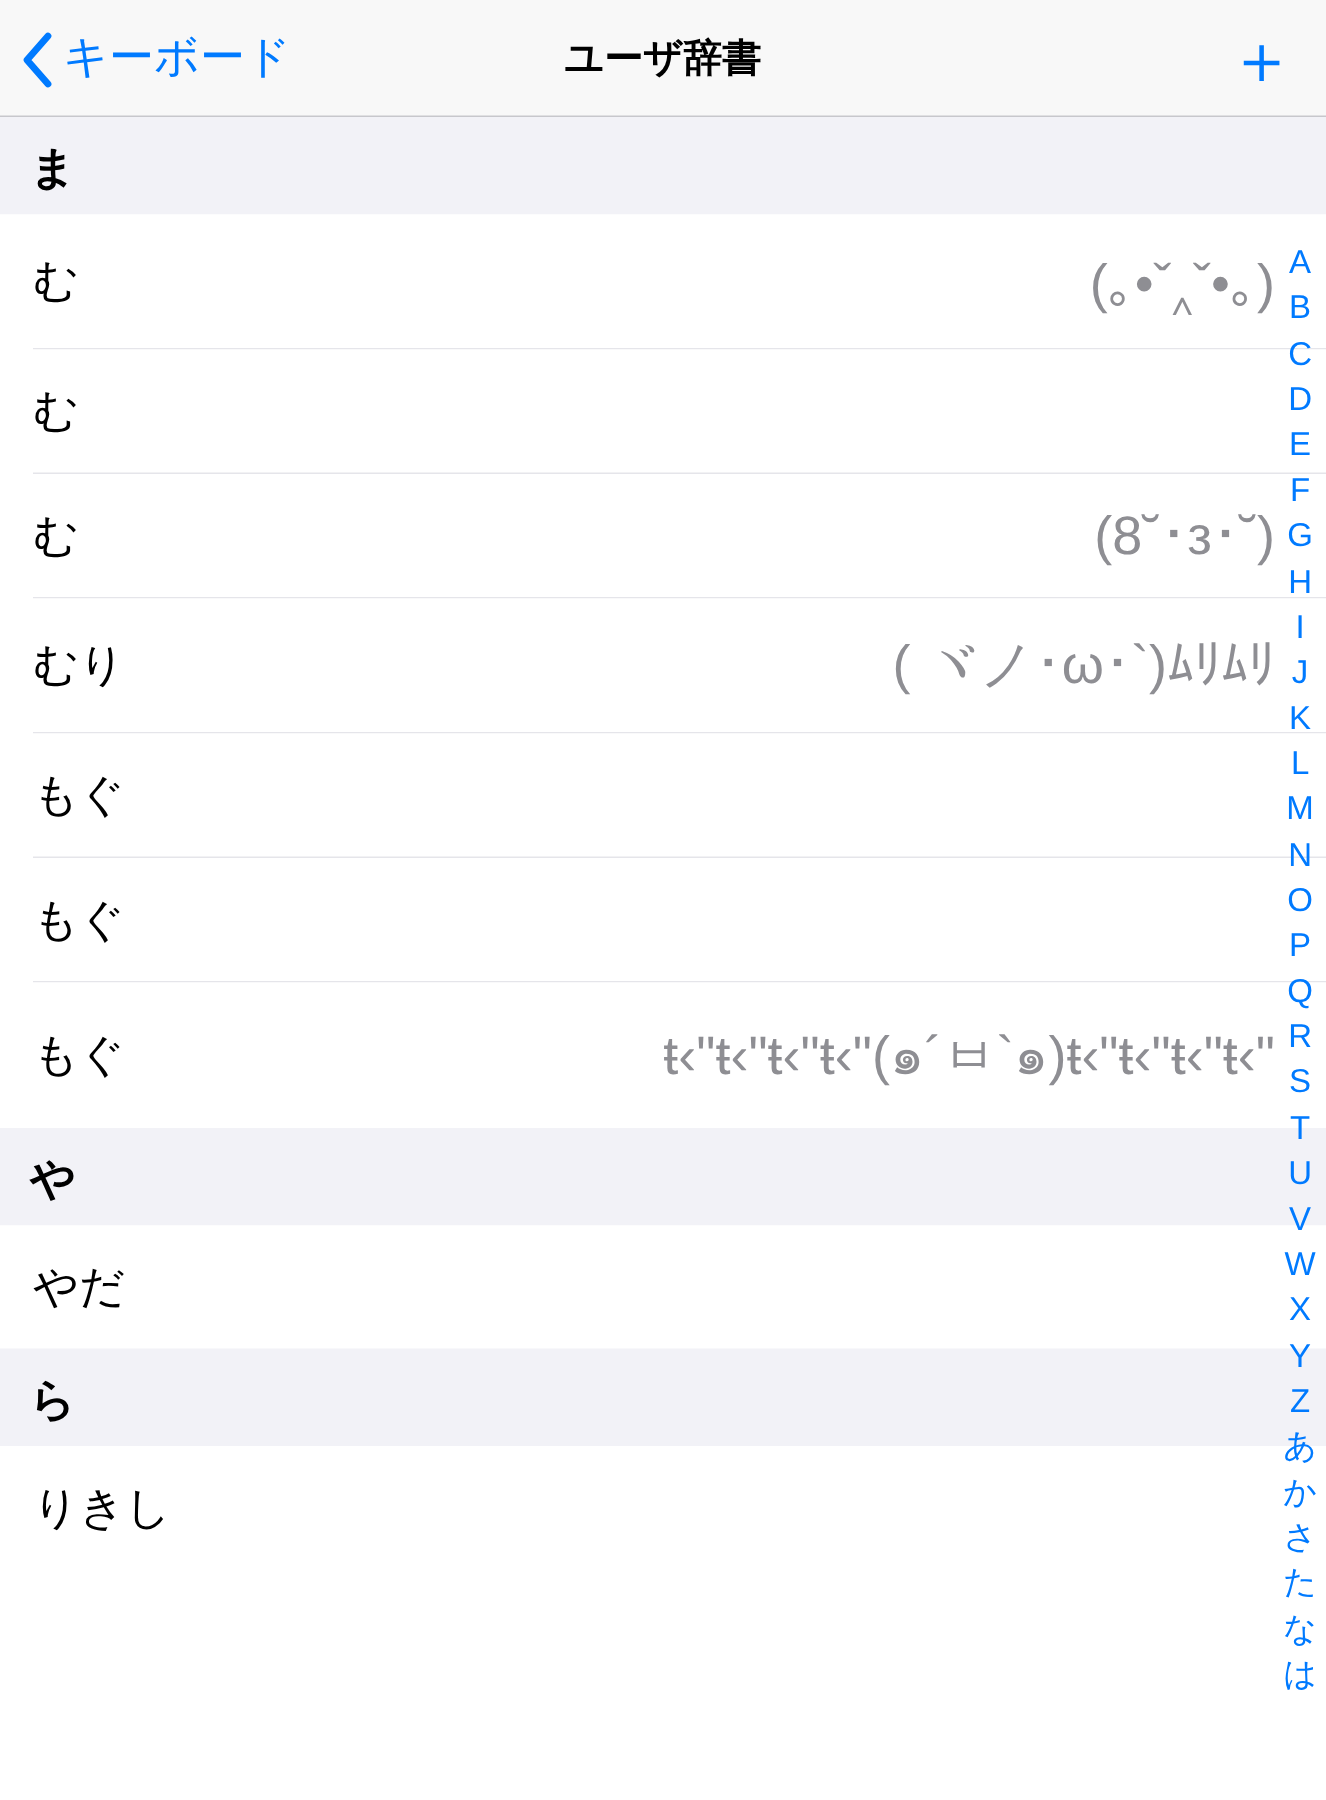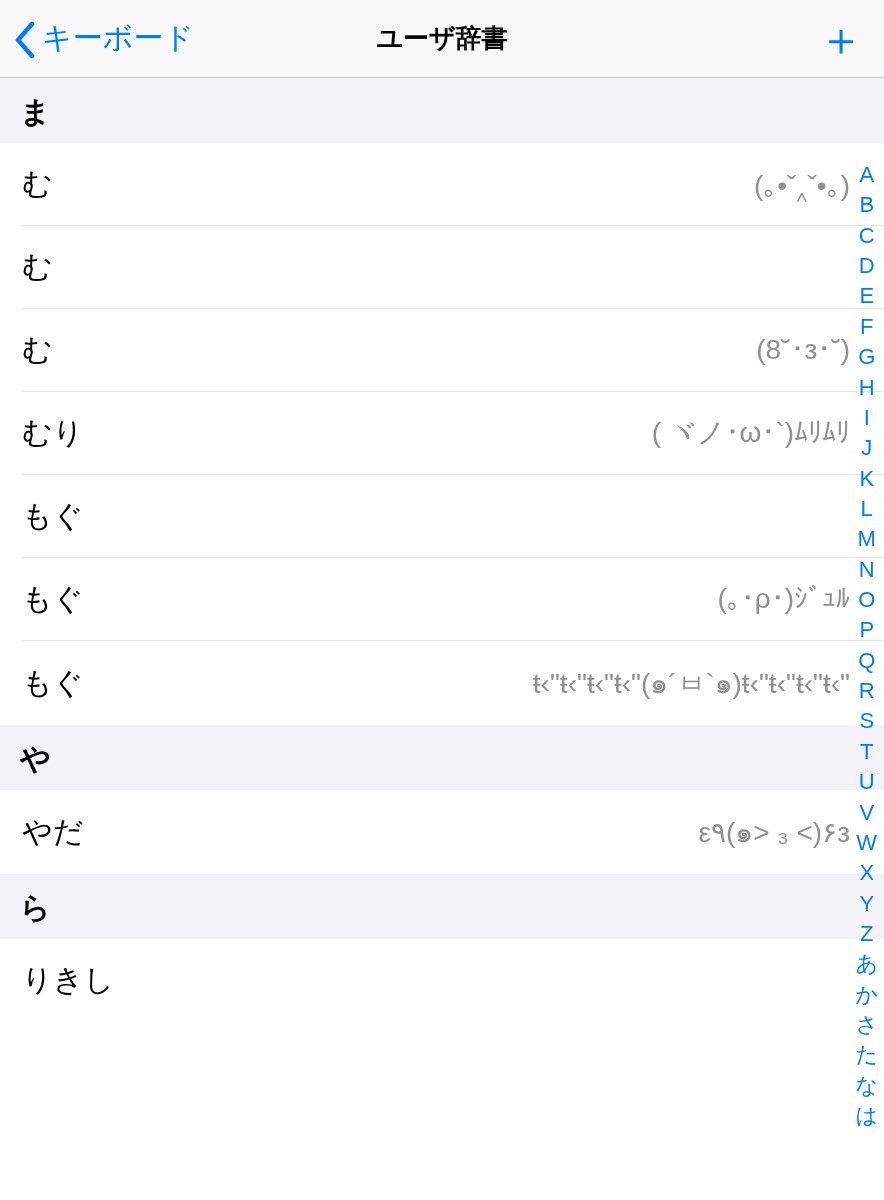--- a/index.html
+++ b/index.html
@@ -75,21 +75,21 @@
       min-height: 82px;
     }
     .row-shortcut {
       color: #000;
       flex: 0 0 auto;
     }
     .row-phrase {
       color: #8e8e93;
       text-align: center;
       margin-left: 28px;
-      font-size: 28px;
+      font-size: 36px;
       white-space: nowrap;
       overflow: hidden;
     }
     .row-sep {
       border-bottom: 1px solid #e5e5ea;
       margin-left: 22px;
     }
     .index-bar {
       position: absolute;
       right: 2px;
@@ -144,32 +144,30 @@
     <span class="row-shortcut">むり</span>
     <span class="row-phrase">( ヾノ･ω･`)ﾑﾘﾑﾘ</span>
   </div>
   <div class="row-sep"></div>
   <div class="row">
     <span class="row-shortcut">もぐ</span>
   </div>
   <div class="row-sep"></div>
   <div class="row">
     <span class="row-shortcut">もぐ</span>
-    <span class="row-phrase">(｡･ρ･)ｼﾞｭﾙ</span>
   </div>
   <div class="row-sep"></div>
   <div class="row">
     <span class="row-shortcut">もぐ</span>
     <span class="row-phrase">ŧ‹"ŧ‹"ŧ‹"ŧ‹"(๑´ㅂ`๑)ŧ‹"ŧ‹"ŧ‹"ŧ‹"</span>
   </div>
 
   <div class="section-header">や</div>
   <div class="row">
     <span class="row-shortcut">やだ</span>
-    <span class="row-phrase">ε٩(๑&gt; ₃ &lt;)۶з</span>
   </div>
 
   <div class="section-header">ら</div>
   <div class="row">
     <span class="row-shortcut">りきし</span>
   </div>
 
   <div class="index-bar">
     <span class="index-item">A</span>
     <span class="index-item">B</span>

